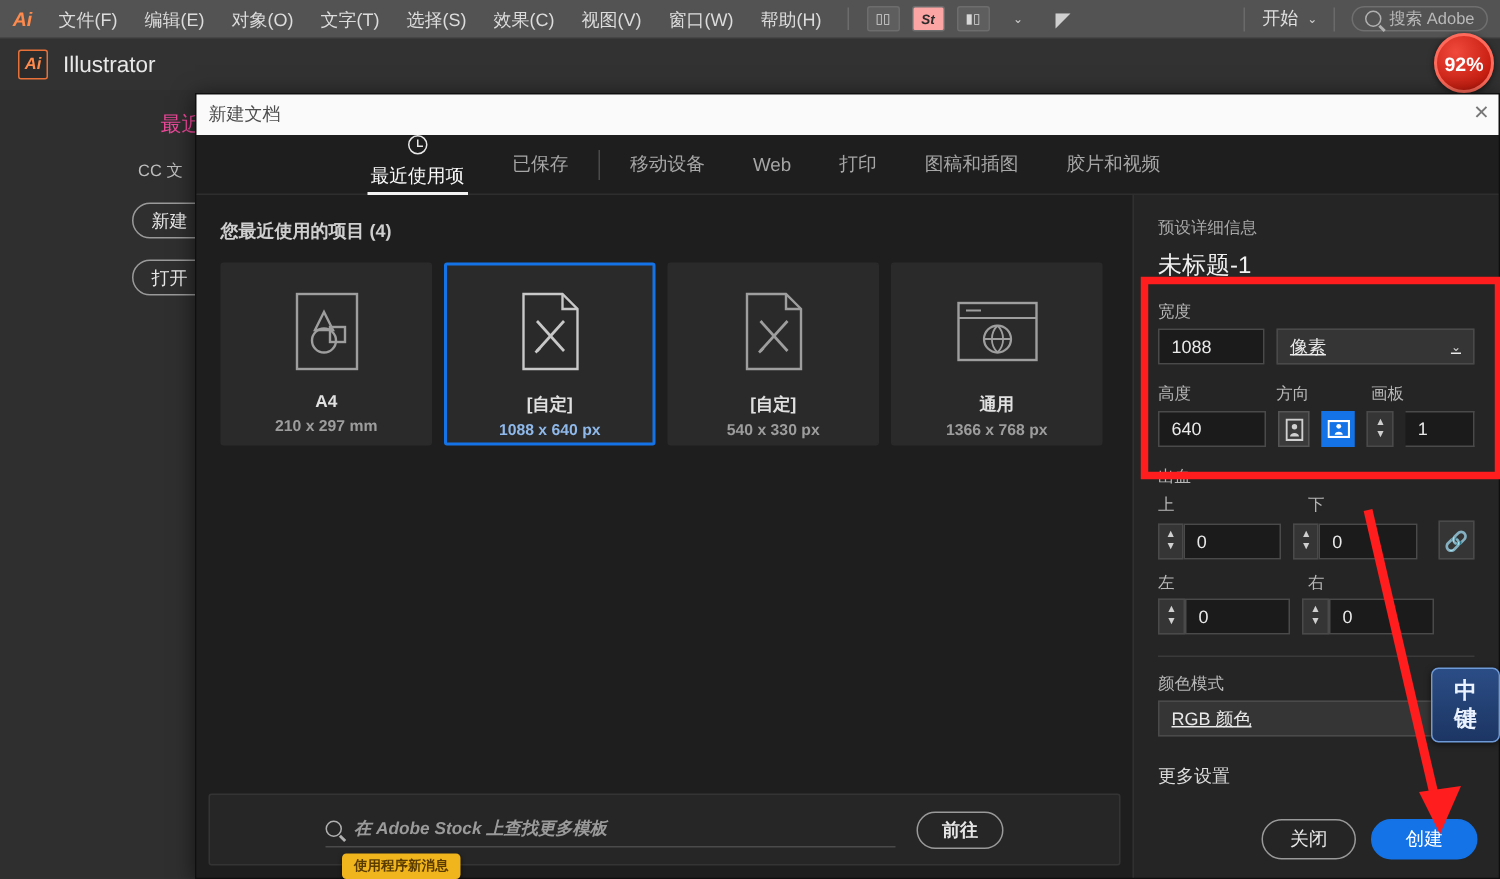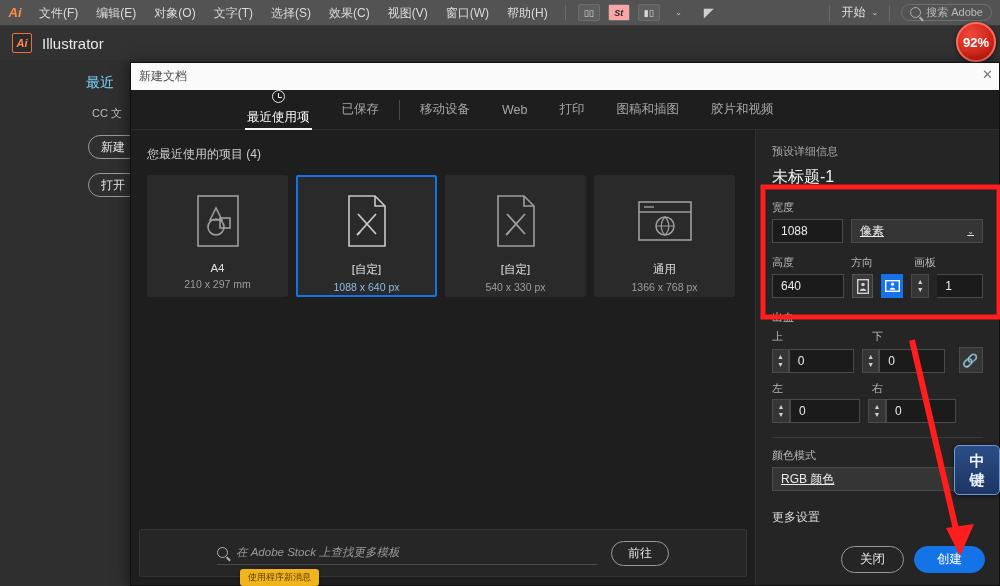--- a/index.html
+++ b/index.html
@@ -64,21 +64,21 @@
     position: absolute; right: 4px; top: 22px; width: 40px; height: 40px; border-radius: 50%;
     background: radial-gradient(circle at 35% 30%, #f04a3c, #c81f12 70%, #8e0f07);
     border: 2px solid #ff6a5a;
     color: #fff; font-size: 13px; font-weight: bold;
     display: flex; align-items: center; justify-content: center;
     box-shadow: 0 1px 4px rgba(0,0,0,.6);
   }
 
   
   .homeside { position: absolute; left: 0; top: 60px; width: 135px; height: 526px; background: #2f2f2f; }
-  .hs-title { font-size: 14px; color: #7dd3fc; padding: 14px 0 0 86px; white-space: nowrap; }
+  .hs-title { font-size: 14px; color: #ec4899; padding: 14px 0 0 86px; white-space: nowrap; text-align: right; }
   .hs-sub { font-size: 11px; color: #bdbdbd; padding: 14px 0 0 92px; white-space: nowrap; }
   .hs-btn {
     margin: 14px 0 0 88px; width: 80px; height: 24px; border: 1px solid #9a9a9a;
     border-radius: 12px; color: #e8e8e8; font-size: 12px;
     display: flex; align-items: center; padding-left: 12px; white-space: nowrap;
   }
 
   
   .dialog {
     position: absolute; left: 130px; top: 62px; width: 870px; height: 524px;
@@ -109,21 +109,21 @@
   }
   .clock-ico {
     width: 13px; height: 13px; border: 1.4px solid #e8e8e8; border-radius: 50%;
     position: relative; display: inline-block;
   }
   .clock-ico::before { content:""; position:absolute; left:5px; top:2px; width:1.3px; height:5px; background:#e8e8e8; }
   .clock-ico::after { content:""; position:absolute; left:5px; top:6px; width:4px; height:1.3px; background:#e8e8e8; }
   .tab-div { width: 1px; height: 20px; background: #4a4a4a; margin: 0 4px; }
 
   
-  .content { position: relative; width: 624px; height: 455px; float: left; }
+  .content { position: relative; width: 624px; height: 455px; float: left; font-weight: bold; }
   .recent-label { font-size: 12px; color: #cfcfcf; padding: 16px 0 0 16px; }
 
   .cards { display: flex; gap: 8px; padding: 12px 0 0 16px; }
   .card {
     width: 141px; height: 122px; background: #2a2a2a; border: 1px solid #2a2a2a;
     border-radius: 2px; display: flex; flex-direction: column; align-items: center;
     justify-content: flex-start; padding-top: 16px;
   }
   .card.selected { border: 2px solid #1473e6; padding-top: 15px; }
   .card-ico { width: 60px; height: 58px; display: flex; align-items: center; justify-content: center; }
@@ -145,21 +145,21 @@
   .mag {
     width: 11px; height: 11px; border: 1.5px solid #b0b0b0; border-radius: 50%;
     position: relative; flex: none;
   }
   .mag::after { content:""; position:absolute; right:-4px; bottom:-3px; width:5px; height:1.6px; background:#b0b0b0; transform: rotate(45deg); }
   .go-btn {
     border: 1px solid #9a9a9a; border-radius: 13px; height: 25px; padding: 0 16px;
     color: #e6e6e6; font-size: 12px; display: flex; align-items: center;
   }
   .yellow-toast {
-    position: absolute; left: 100px; bottom: -10px; background: #f0b41c; color: #5a3c00;
+    position: absolute; left: 88px; bottom: -10px; background: #f0b41c; color: #5a3c00;
     font-size: 9px; padding: 2px 8px; border-radius: 3px; white-space: nowrap;
     box-shadow: 0 1px 3px rgba(0,0,0,.5);
   }
 
   
   .preset {
     position: absolute; right: 0; top: 40px; width: 244px; height: 455px;
     background: #252525; border-left: 1px solid #303030; padding: 14px 16px 0 16px;
   }
   .preset-label { font-size: 11px; color: #a8a8a8; }

